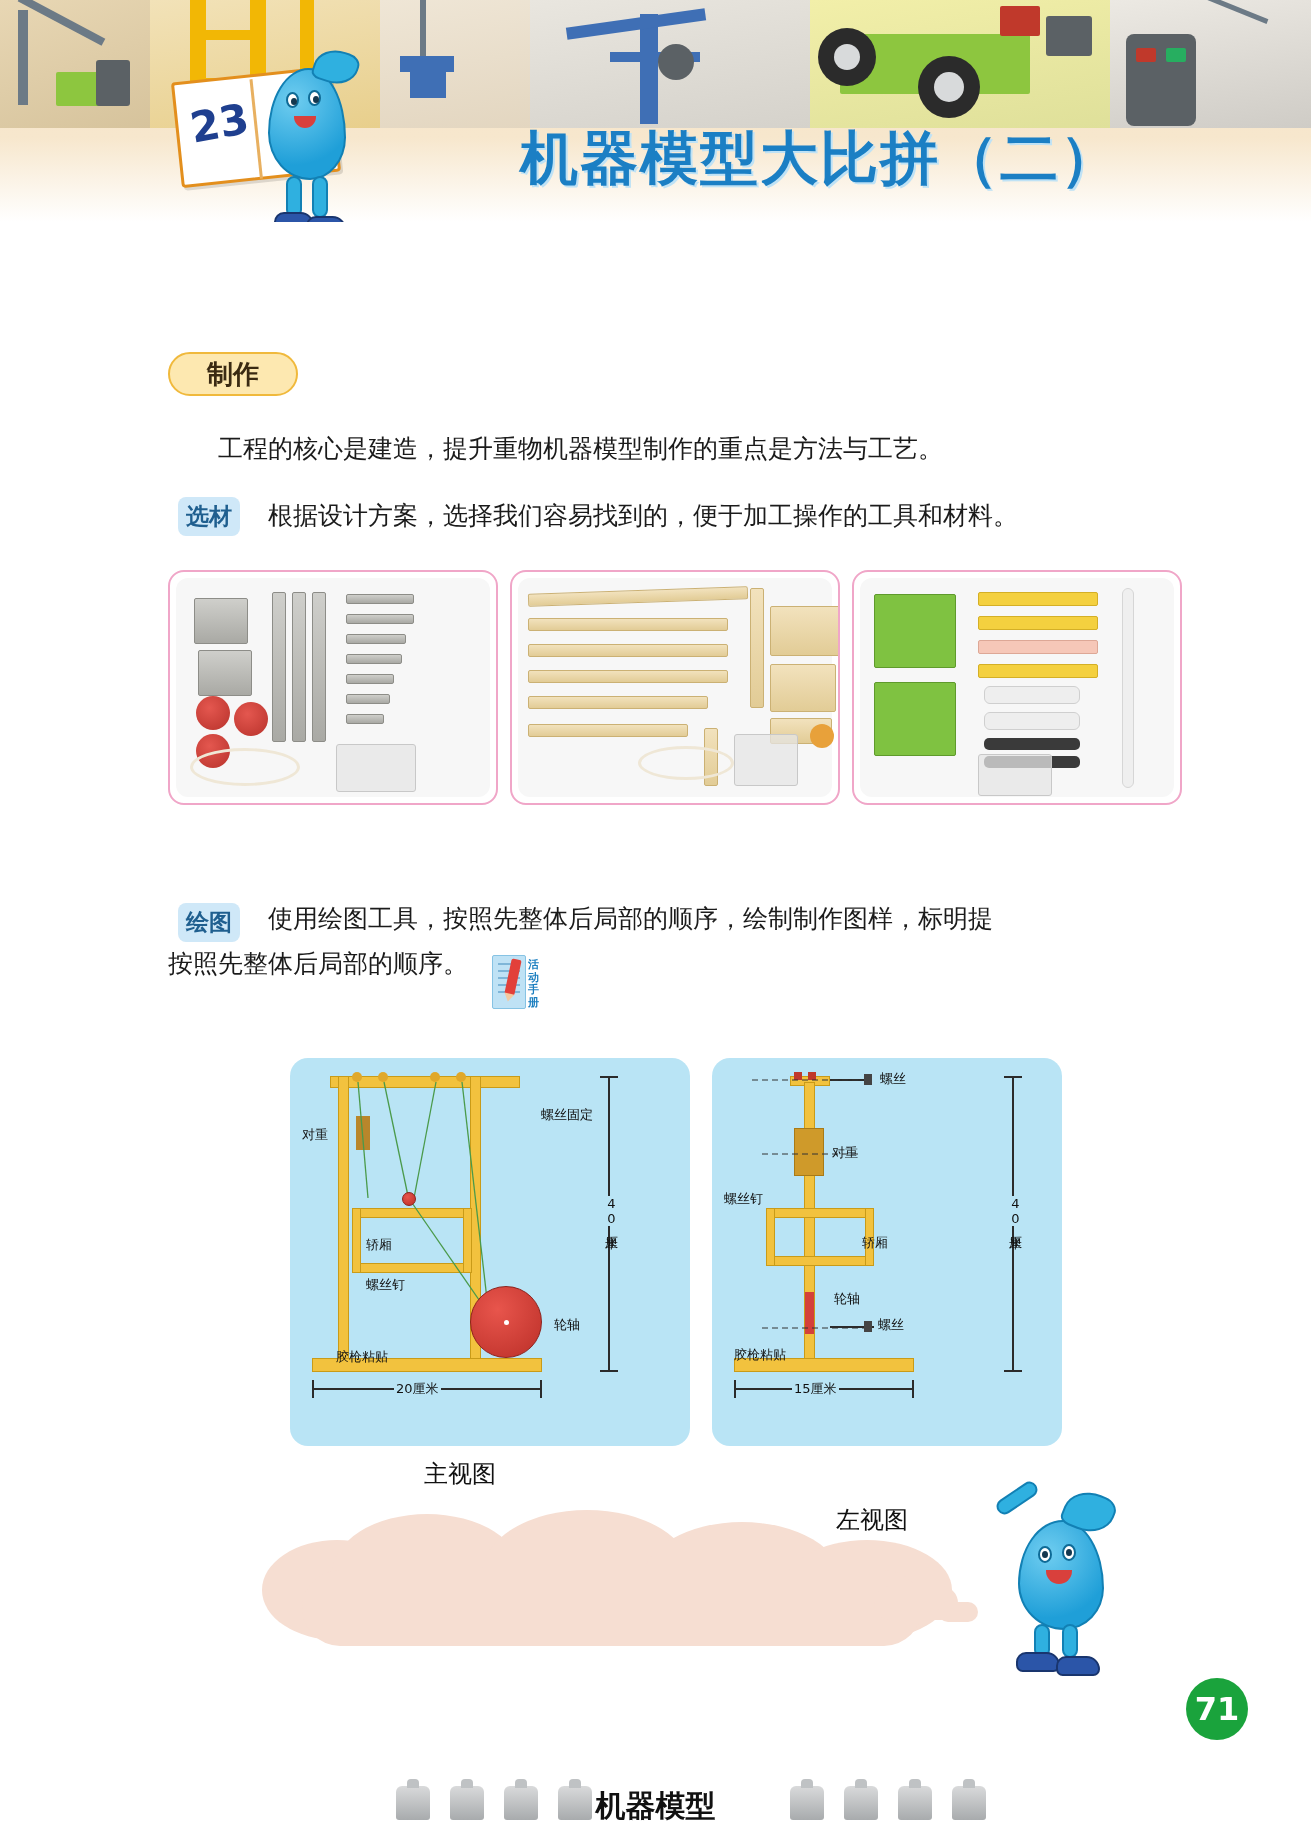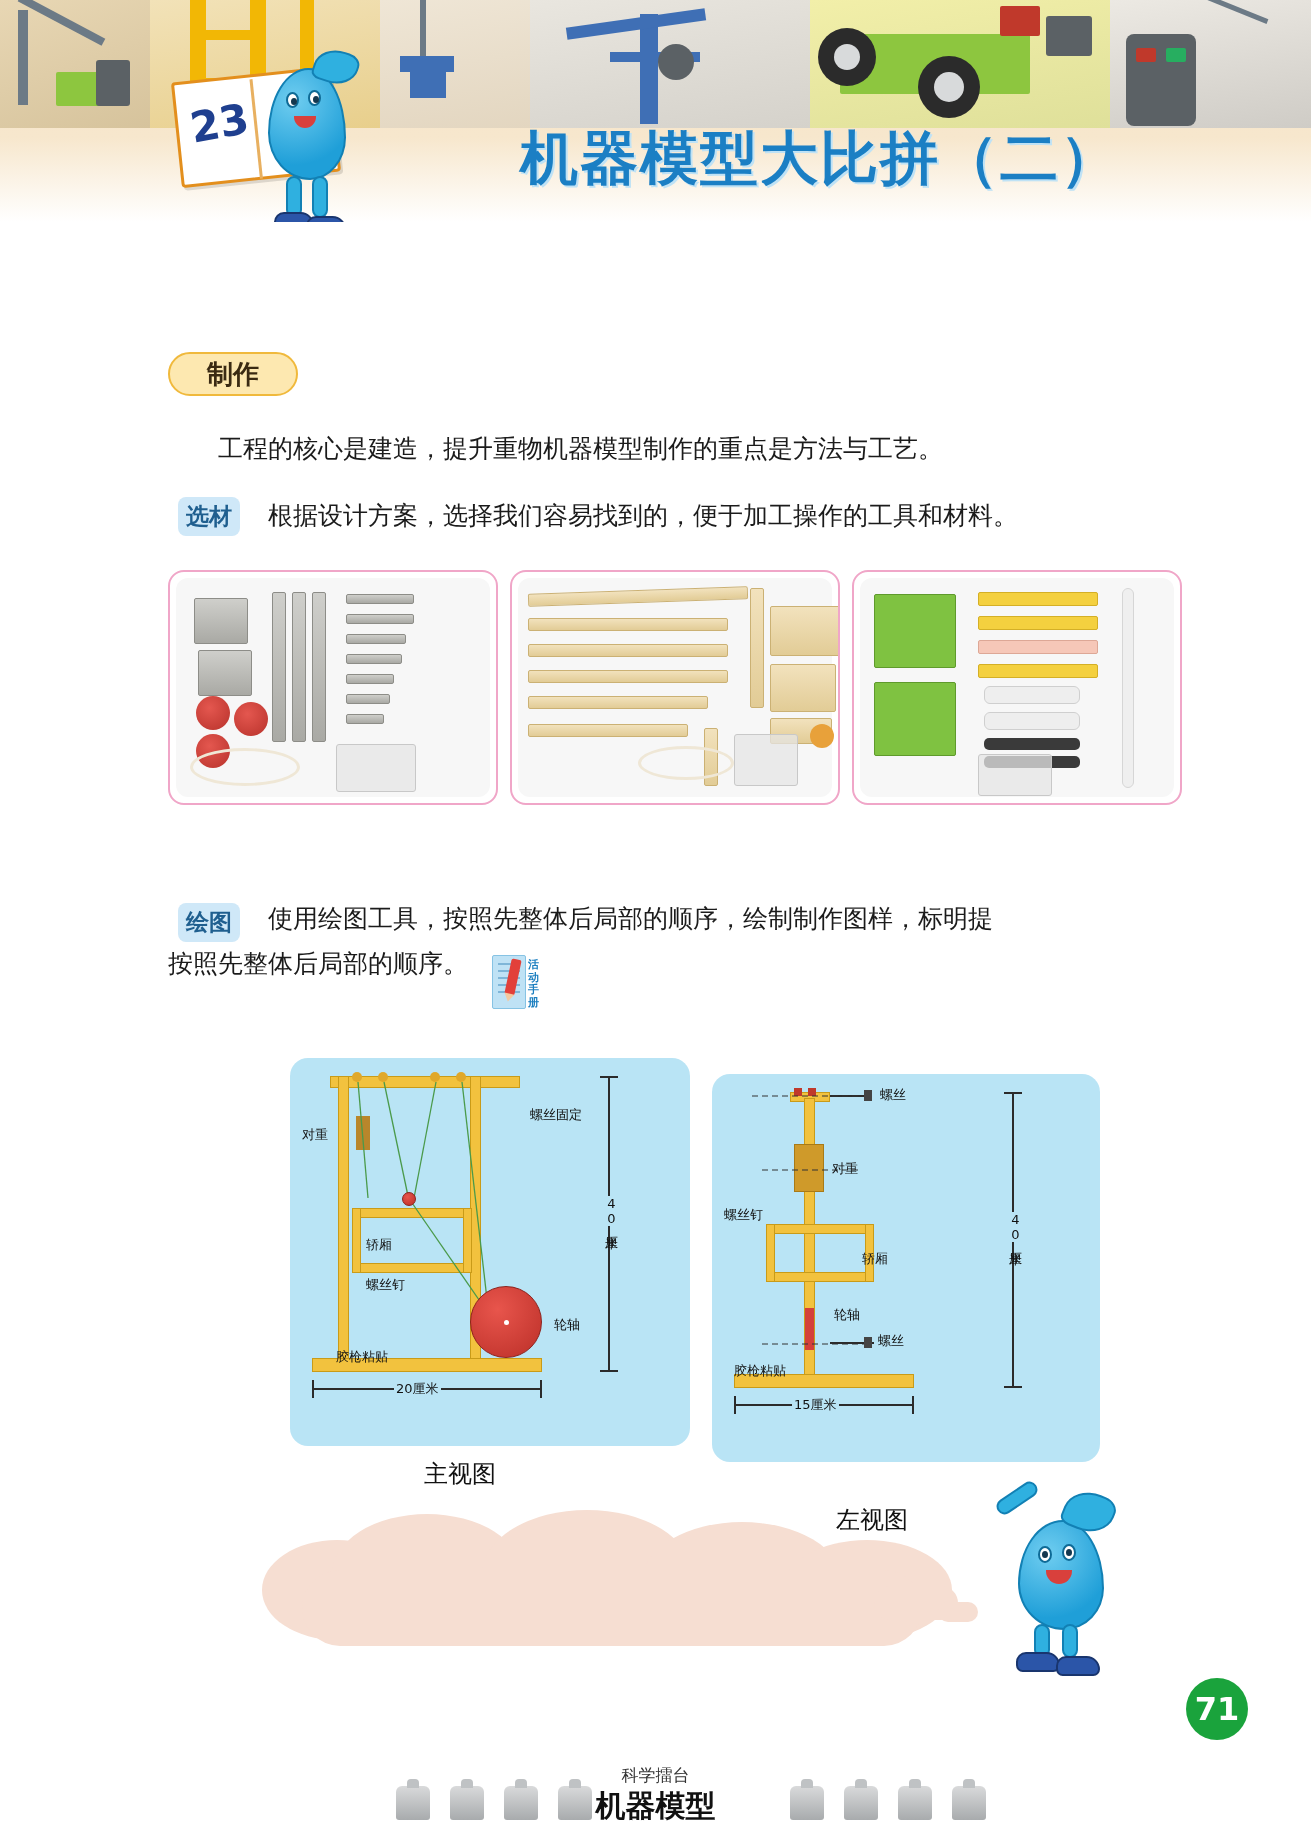--- a/index.html
+++ b/index.html
@@ -155,21 +155,21 @@
   .bagp { background:rgba(230,230,230,.75); border:1px solid #c8c8c8; border-radius:3px; }
   .ropep { position:absolute; border:3px solid #efe7d6; border-radius:50%; background:transparent; }
   .tube { background:#eee; border:1px solid #cfcfcf; border-radius:6px; }
 
   
   .draw-panel {
     position:absolute; top:1058px; height:388px;
     background:#b9e4f5; border-radius:18px;
   }
   .dp1 { left:290px; width:400px; }
-  .dp2 { left:712px; width:388px;margin-top:16px; }
+  .dp2 { left:712px; width:350px; }
 
   .dl { position:absolute; background:#f2c23e; border:1px solid #c99b18; }
   .dl-dark { position:absolute; background:#e0a82a; }
   .dim { position:absolute; background:#2b2b2b; }
   .dimlabel {
     position:absolute; font-size:13px; color:#111;
     font-family:"DejaVu Sans","Liberation Sans",sans-serif;
     background:#b9e4f5; padding:0 2px;
   }
   .anno {
@@ -403,21 +403,21 @@
     <line x1="146" y1="24" x2="124" y2="140" stroke="#4a9a4a" stroke-width="1.3"></line>
     <line x1="172" y1="24" x2="198" y2="250" stroke="#4a9a4a" stroke-width="1.3"></line>
     <line x1="120" y1="142" x2="196" y2="252" stroke="#4a9a4a" stroke-width="1.3"></line>
   </svg>
 
   <div class="wheelcirc" style="left:112px;top:134px;width:14px;height:14px;"></div>
 
   <div class="wheelcirc" style="left:180px;top:228px;width:72px;height:72px;"></div>
   <div style="position:absolute;left:214px;top:262px;width:5px;height:5px;background:#fff;border-radius:50%;"></div>
 
-  <div class="anno" style="left:240px;top:48px;text-align:right;">螺丝固定</div>
+  <div class="anno" style="left:251px;top:48px;text-align:right;">螺丝固定</div>
   <div class="anno" style="left:12px;top:68px;">对重</div>
   <div class="anno" style="left:76px;top:178px;">轿厢</div>
   <div class="anno" style="left:76px;top:218px;">螺丝钉</div>
   <div class="anno" style="left:46px;top:290px;">胶枪粘贴</div>
   <div class="anno" style="left:264px;top:258px;">轮轴</div>
 
   <div class="dim" style="left:318px;top:18px;width:1.5px;height:296px;"></div>
   <div class="dim" style="left:310px;top:18px;width:18px;height:1.5px;"></div>
   <div class="dim" style="left:310px;top:312px;width:18px;height:1.5px;"></div>
   <div class="vlabel" style="left:312px;top:138px;">40厘米</div>
@@ -500,21 +500,20 @@
   <div style="position:absolute;left:46px;top:80px;width:26px;height:14px;background:#d9403c;border-radius:0 0 14px 14px;"></div>
   <div style="position:absolute;left:34px;top:134px;width:16px;height:34px;background:#2fb0e0;border:2px solid #1280b4;border-radius:8px;"></div>
   <div style="position:absolute;left:62px;top:134px;width:16px;height:34px;background:#2fb0e0;border:2px solid #1280b4;border-radius:8px;"></div>
   <div style="position:absolute;left:16px;top:162px;width:44px;height:20px;background:#2b55a8;border:2px solid #19356e;border-radius:12px 16px 8px 8px;"></div>
   <div style="position:absolute;left:56px;top:166px;width:44px;height:20px;background:#2b55a8;border:2px solid #19356e;border-radius:12px 16px 8px 8px;"></div>
 </div>
 
 <div class="pagenum">71</div>
 
 <div class="footer">
-  <div class="footer-small">科学擂台</div>
   <div class="footer-big">机器模型</div>
   <div class="weight" style="left:396px;top:22px;"></div>
   <div class="weight" style="left:450px;top:22px;"></div>
   <div class="weight" style="left:504px;top:22px;"></div>
   <div class="weight" style="left:558px;top:22px;"></div>
   <div class="weight" style="left:790px;top:22px;"></div>
   <div class="weight" style="left:844px;top:22px;"></div>
   <div class="weight" style="left:898px;top:22px;"></div>
   <div class="weight" style="left:952px;top:22px;"></div>
 </div>

